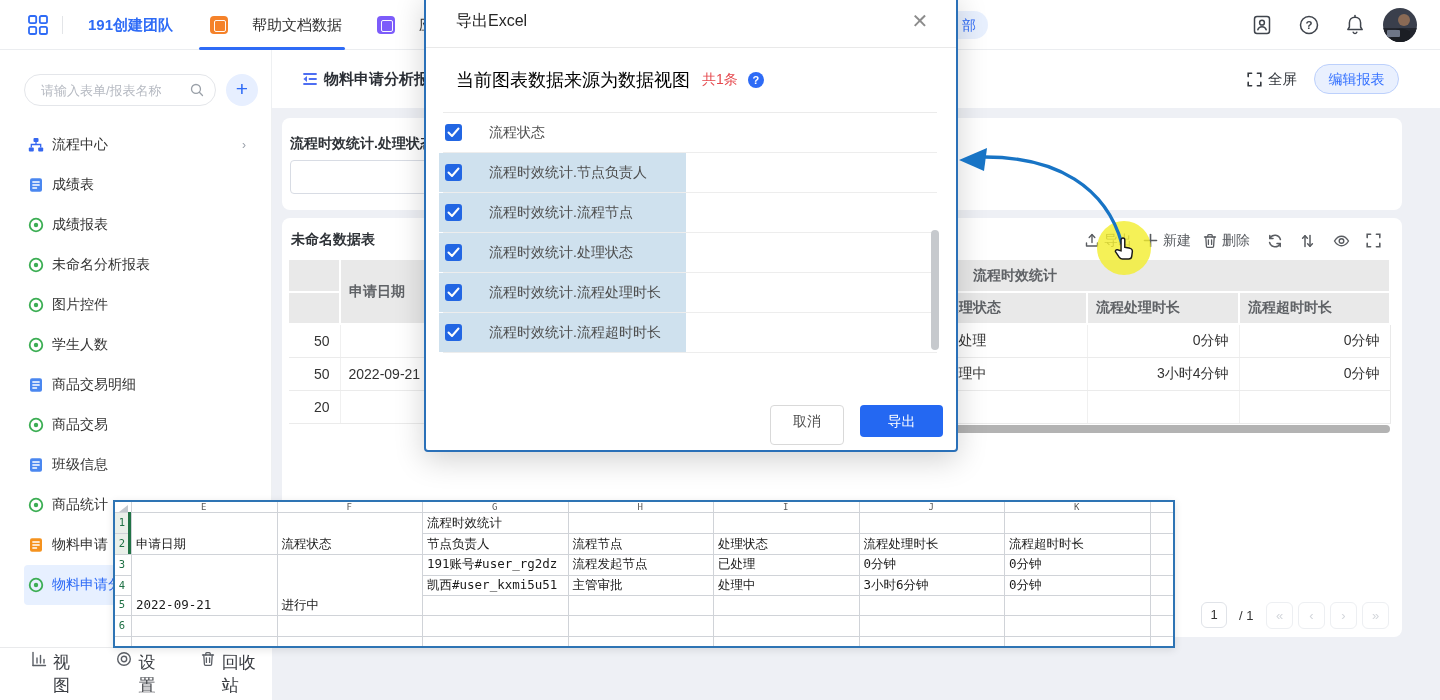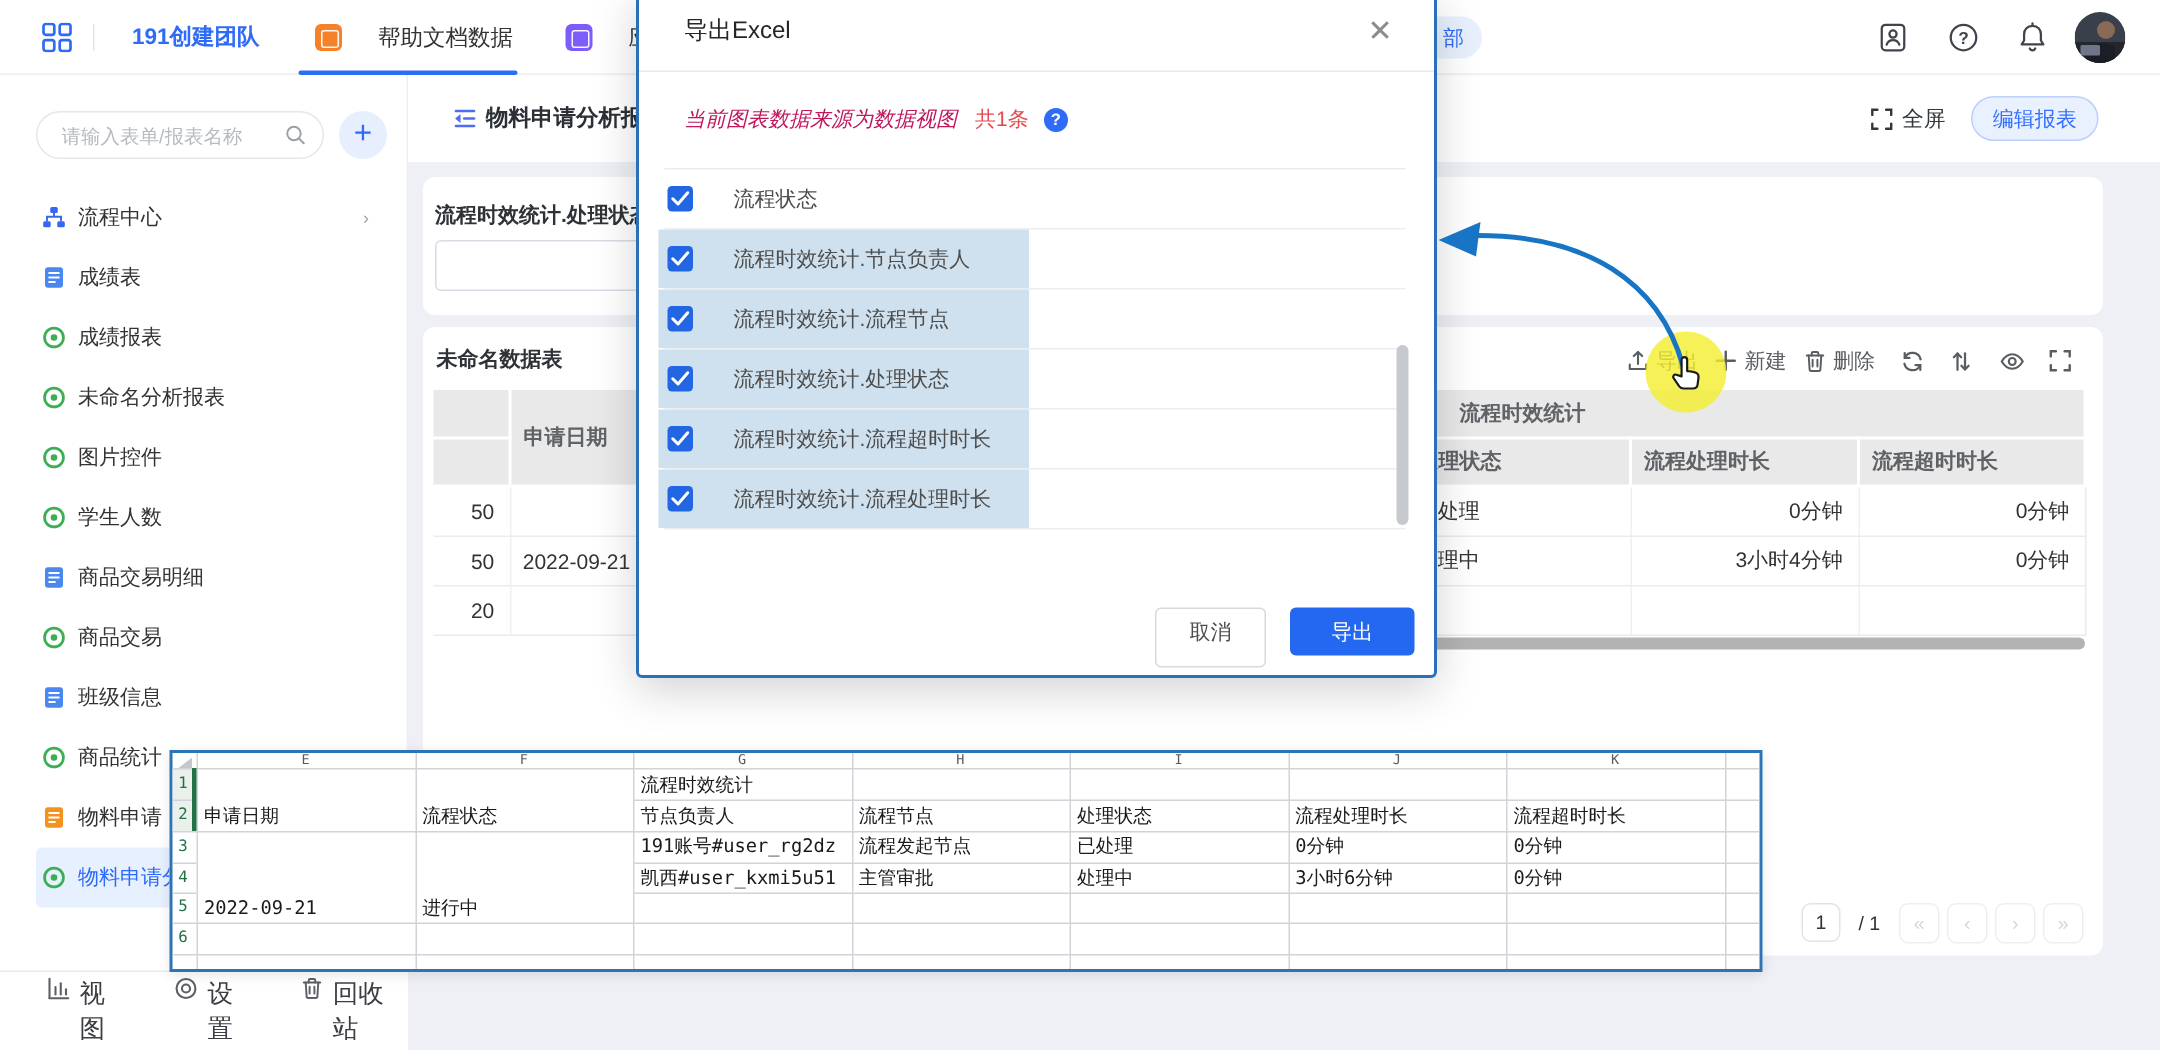--- a/index.html
+++ b/index.html
@@ -87,21 +87,21 @@
   #page-total { margin-left:12px; font-size:13px; color:#333; width:22px; }
   .pg-btn { width:27px; height:27px; border:1px solid #edeff2; border-radius:6px; background:#fff; margin-left:5px; text-align:center; line-height:25px; font-size:13px; color:#d3d6db; cursor:default; }
   .pg-btn:first-of-type { margin-left:18px; }
 
   
   #modal { position:absolute; left:424px; top:-6px; width:534px; height:458px; background:#fff; border:2px solid #2a70b8; border-radius:4px; box-shadow:0 8px 30px rgba(0,0,0,.18); z-index:50; }
   #modal-header { height:52px; border-bottom:1px solid #e9e9e9; position:relative; }
   #modal-title { position:absolute; left:30px; top:0; height:52px; line-height:50px; font-size:16px; color:#262626; }
   #modal-close { position:absolute; right:24px; top:13px; width:24px; height:24px; color:#8c8c8c; font-size:20px; line-height:24px; text-align:center; cursor:pointer; }
   #modal-info { margin:22px 28px 0 30px; height:20px; display:flex; align-items:center; }
-  #modal-info-text { font-size:14px; color:#be185d;font-style:italic; }
+  #modal-info-text { font-size:18px; color:#000000; }
   #modal-count { font-size:14px; color:#e5484d; margin-left:12px; }
   #modal-help { width:16px; height:16px; border-radius:50%; background:#2e6bf6; color:#fff; font-size:11px; font-weight:700; text-align:center; line-height:16px; margin-left:10px; }
   #field-list { margin:22px 19px 0 17px; border-top:1px solid #ebebeb; }
   .field-row { position:relative; height:40px; display:flex; align-items:center; border-bottom:1px solid #ededed; }
   .field-row.hl:before { content:''; position:absolute; left:-4px; top:0; height:100%; width:247px; background:#cfe1ee; }
   .field-row .cbx { position:relative; width:17px; height:17px; margin-left:2px; border-radius:3px; background:#2266e3; flex:none; }
   .field-row .cbx svg { position:absolute; left:2px; top:3px; }
   .field-row .lbl { position:relative; margin-left:27px; font-size:14px; color:#4d4d4d; }
   #modal-scrollthumb { position:absolute; left:505px; top:234px; width:8px; height:120px; border-radius:4px; background:#c6c9cd; }
   #modal-footer { position:absolute; right:13px; bottom:5px; display:flex; gap:16px; }
@@ -546,29 +546,29 @@
             </svg>
           </span>
           <span class="lbl">流程时效统计.处理状态</span>
         </div>
         <div class="field-row hl">
           <span class="cbx">
             <svg width="13" height="11" viewBox="0 0 13 11">
               <polyline points="1.5,5.5 5,9 11.5,1.5" fill="none" stroke="#fff" stroke-width="2" stroke-linecap="round" stroke-linejoin="round"></polyline>
             </svg>
           </span>
-          <span class="lbl">流程时效统计.流程超时时长</span>
+          <span class="lbl">流程时效统计.流程处理时长</span>
         </div>
         <div class="field-row hl">
           <span class="cbx">
             <svg width="13" height="11" viewBox="0 0 13 11">
               <polyline points="1.5,5.5 5,9 11.5,1.5" fill="none" stroke="#fff" stroke-width="2" stroke-linecap="round" stroke-linejoin="round"></polyline>
             </svg>
           </span>
-          <span class="lbl">流程时效统计.流程处理时长</span>
+          <span class="lbl">流程时效统计.流程超时时长</span>
         </div>
       </div>
     <div id="modal-scrollthumb"></div>
     <div id="modal-footer">
       <div id="btn-cancel">取消</div>
       <div id="btn-export">导出</div>
     </div>
   </div>
 
   <div id="excel">

